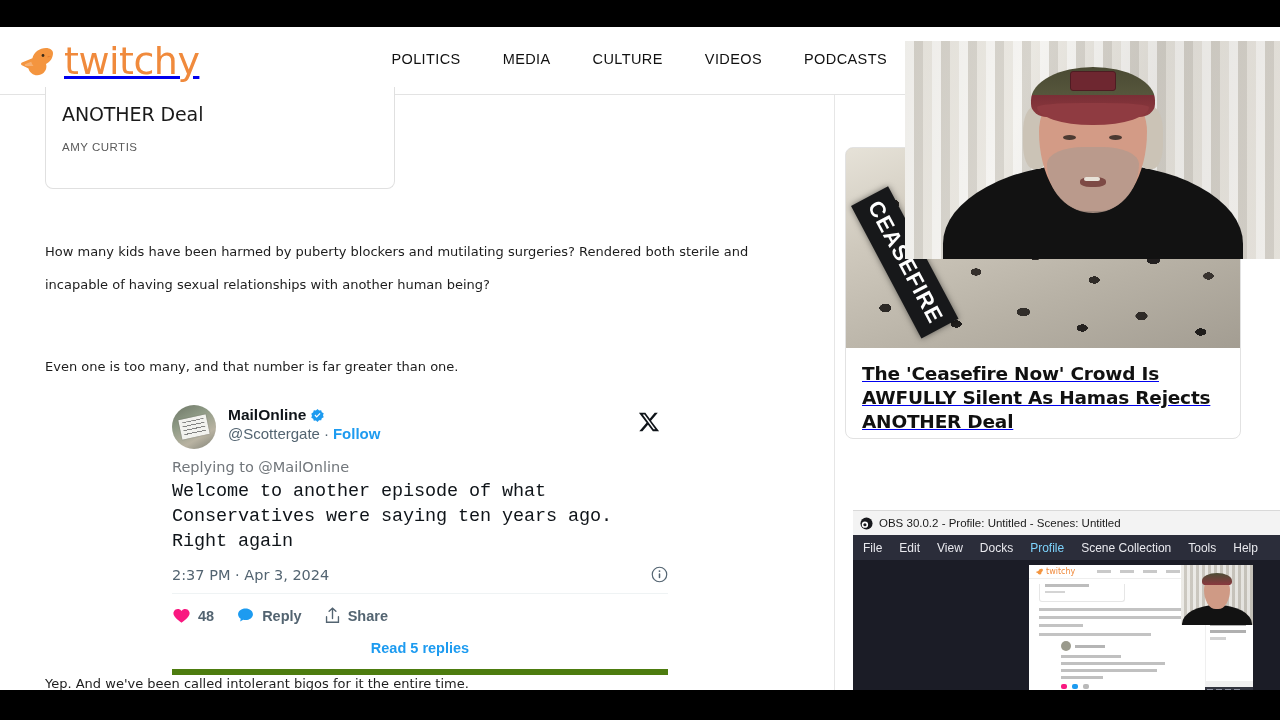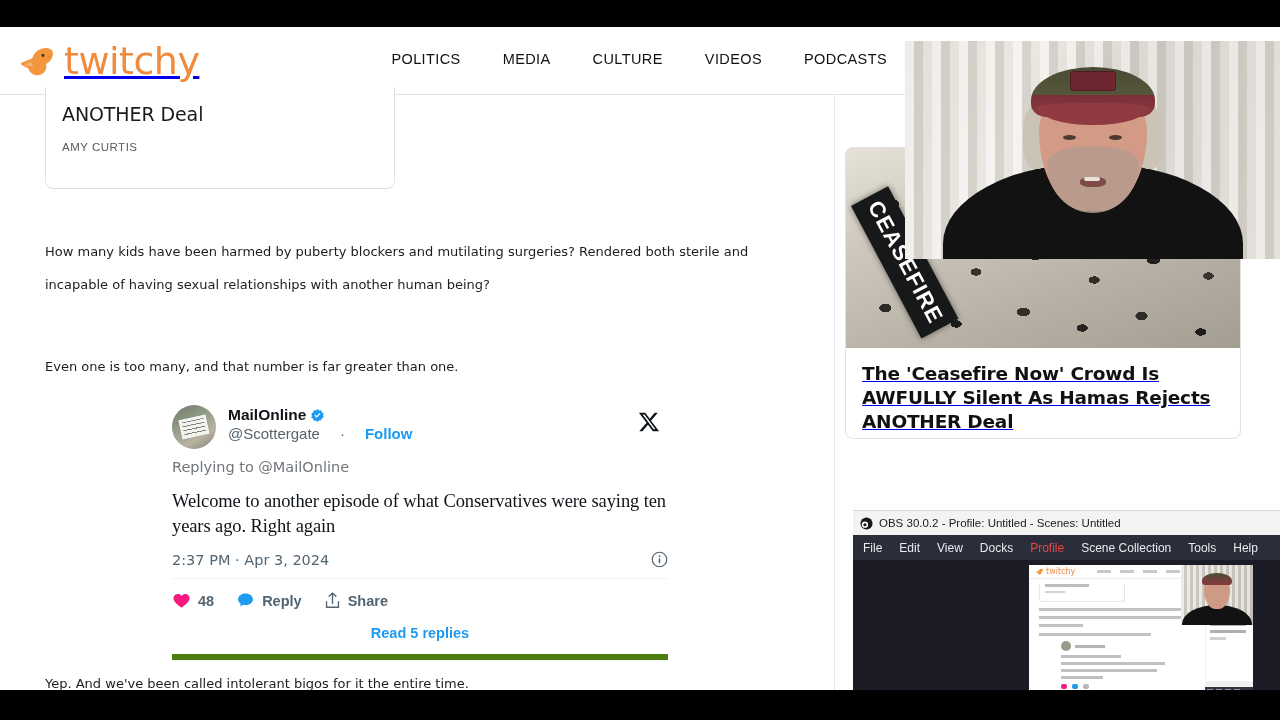--- a/index.html
+++ b/index.html
@@ -97,34 +97,34 @@
     background: repeating-linear-gradient(to bottom,#555 0 1px,transparent 1px 4px);
     opacity:.7;
   }
   .tweet-names { margin-left: 12px; padding-top: 1px; }
   .name-row { display: flex; align-items: center; gap: 4px; }
   .display-name {
     font-size: 15.5px; font-weight: bold; color: #0f1419;
     font-family: "Liberation Sans", sans-serif;
   }
   .verified { width: 15px; height: 15px; display:block; }
-  .handle-row { display: flex; align-items: center; gap: 20px; margin-top: 1px; }
+  .handle-row { display: flex; align-items: center; gap: 4px; margin-top: 1px; }
   .handle { font-size: 15px; color: #536471; }
   .dot-sep { font-size: 15px; color: #536471; }
   .follow { font-size: 15px; color: #1D9BF0; font-weight: bold; text-decoration: none; }
   .x-logo { position: absolute; right: 8px; top: 6px; width: 22px; height: 22px; }
 
   .replying {
     font-size: 14.5px; color: #71767B; margin-top: 10px;
     font-family: "DejaVu Sans", sans-serif;
   }
   .tweet-body {
     font-size: 18.5px; line-height: 25px; color: #0f1419;
-    margin-top: 14px; letter-spacing: -0.1px;
-    font-family: Liberation Serif, serif;
+    margin-top: 4px; letter-spacing: -0.1px;
+    font-family: Liberation Mono, monospace;
   }
   .tweet-meta-row {
     display: flex; align-items: center; justify-content: space-between;
     margin-top: 12px; padding-bottom: 10px;
     border-bottom: 1px solid #eff3f4;
   }
   .timestamp { font-size: 14.5px; color: #536471; font-family: "DejaVu Sans", sans-serif; }
   .info-icon { width: 17px; height: 17px; }
 
   .actions { display: flex; align-items: center; gap: 10px; padding: 12px 0 10px 0; }
@@ -265,21 +265,21 @@
     height: 24px; background: #f3f3f3; display: flex; align-items: center;
     padding-left: 7px; gap: 6px;
   }
   .obs-logo { width: 13px; height: 13px; flex: 0 0 13px; }
   .obs-title { font-size: 11.5px; color: #1a1a1a; white-space: nowrap; }
   .obs-menubar {
     height: 25px; background: #2b2d3a; display: flex; align-items: center;
     padding-left: 10px; gap: 17px;
   }
   .obs-menu { font-size: 12px; color: #e9e9ee; white-space: nowrap; }
-  .obs-menu.disabled { color: #ef4444; }
+  .obs-menu.disabled { color: #7dd3fc; }
   .obs-canvas { position: relative; height: 158px; background: #1b1c26; }
   .obs-preview {
     position: absolute; left: 176px; top: 5px; width: 224px; height: 150px;
     background: #fff; overflow: hidden;
   }
   
   .mini-header { height: 14px; display:flex; align-items:center; border-bottom:1px solid #eee; }
   .mini-logo-bird{ width:9px; height:9px; margin-left:6px; }
   .mini-logo { font-size: 8px; color:#F08A3C; margin-left:2px; font-family:"DejaVu Sans",sans-serif;}
   .mini-nav { display:flex; gap:9px; margin-left:22px; }

